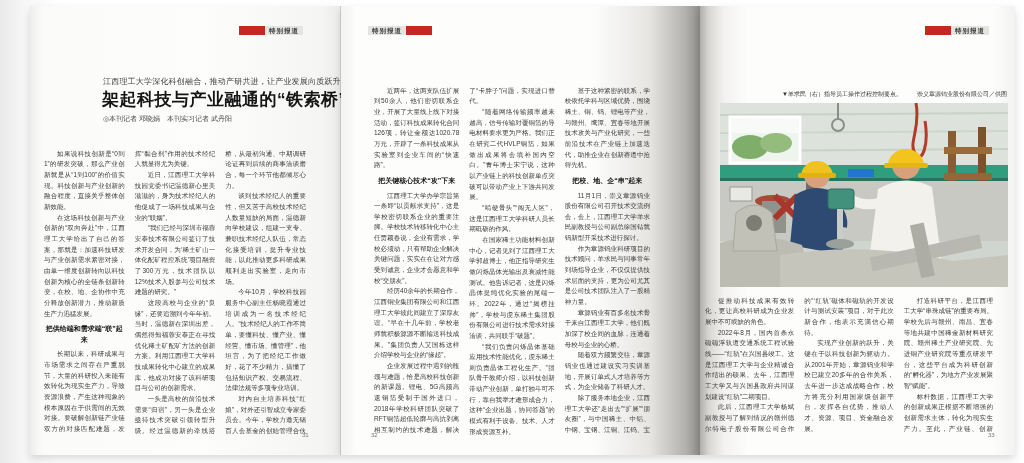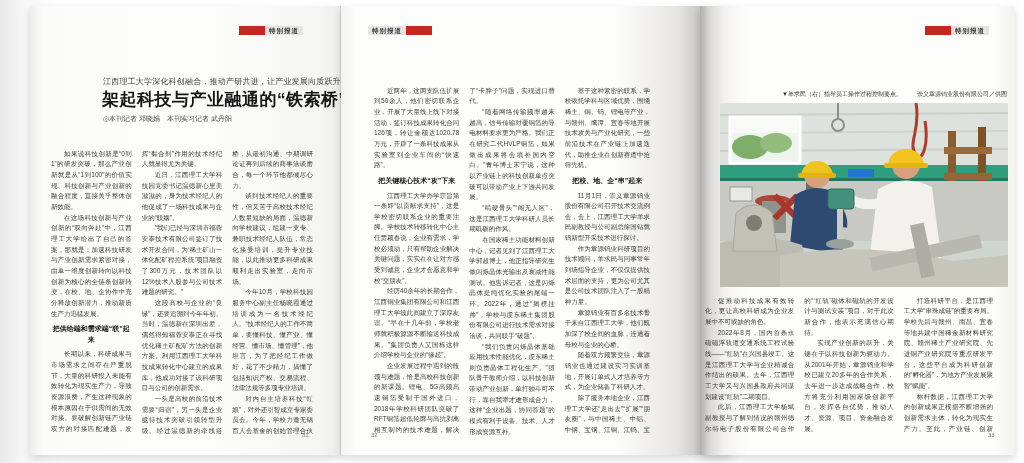--- a/index.html
+++ b/index.html
@@ -5,21 +5,21 @@
   html,body{margin:0;padding:0;}
   body{
     width:1024px;height:463px;position:relative;overflow:hidden;
     background:linear-gradient(90deg,#e9e9e9 0px,#f6f6f6 22px,#ffffff 60px,#ffffff 100%);
     font-family:"Liberation Sans","DejaVu Sans",sans-serif;
   }
   .page{position:absolute;top:6px;height:449px;box-shadow:0 4px 8px rgba(0,0,0,.14);}
   #page31{left:30px;width:310px;border-right:1px solid #d2d2d0;
     background:linear-gradient(90deg,#ededec 0px,#fbfbfa 12px,#fdfdfc 55%,#f5f5f3 94%,#ececea 100%);}
   #page32{left:341px;width:359px;
-    background:linear-gradient(90deg,#f3f3f2 0px,#fdfdfc 16px,#fdfdfc 70%,#e6e5e2 86%,#b3b1ad 96%,#8e8c88 100%);padding-left:32px;}
+    background:linear-gradient(90deg,#f3f3f2 0px,#fdfdfc 16px,#fdfdfc 70%,#e6e5e2 86%,#b3b1ad 96%,#8e8c88 100%);}
   #page33{left:700px;width:315px;
     background:linear-gradient(90deg,#b0aeaa 0px,#d8d7d4 9px,#f3f2f0 24px,#fdfdfc 48px,#fdfdfc 93%,#f2f2f0 100%);}
 
   
   .hdr{position:absolute;display:flex;align-items:stretch;height:18px;
        transform:scale(.5);transform-origin:0 0;}
   .hdr .red{width:52px;background:#c5281c;}
   .hdr .bar{background:#e4e4e1;color:#3a3a3a;font-size:13px;font-weight:bold;
             line-height:18px;padding:0 8px;letter-spacing:2px;white-space:nowrap;}
 
@@ -29,21 +29,21 @@
   .title{position:absolute;left:72px;top:82px;font-size:17px;font-weight:bold;
          color:#151515;letter-spacing:.5px;white-space:nowrap;}
   .byline{position:absolute;left:73px;top:108px;transform:scale(.5);transform-origin:0 0;
           font-size:14px;color:#4a4a4a;white-space:nowrap;}
 
   
   .body-block{position:absolute;overflow:hidden;}
   .body-inner{transform:scale(.5);transform-origin:0 0;
       column-count:3;column-gap:20px;column-fill:auto;
       font-size:13px;line-height:1.64;text-align:justify;color:#3b3b3b;}
-  #p31-body{left:21px;top:142px;width:262px;height:292px;}
+  #p31-body{left:14px;top:142px;width:262px;height:292px;}
   #p31-body .body-inner{width:524px;height:584px;}
   #p32-body{left:33px;top:79px;width:276px;height:352px;}
   #p32-body .body-inner{width:552px;height:704px;}
   #p33-body{left:5px;top:289px;width:288px;height:147px;}
   #p33-body .body-inner{width:576px;height:294px;}
   .para{margin:0;text-indent:2em;}
   .subhead{font-weight:bold;color:#101010;text-align:center;text-indent:0;
            font-size:14px;margin:10px 0 8px 0;line-height:1.5;}
 
   .pagenum{position:absolute;bottom:14px;font-size:11px;color:#777;

